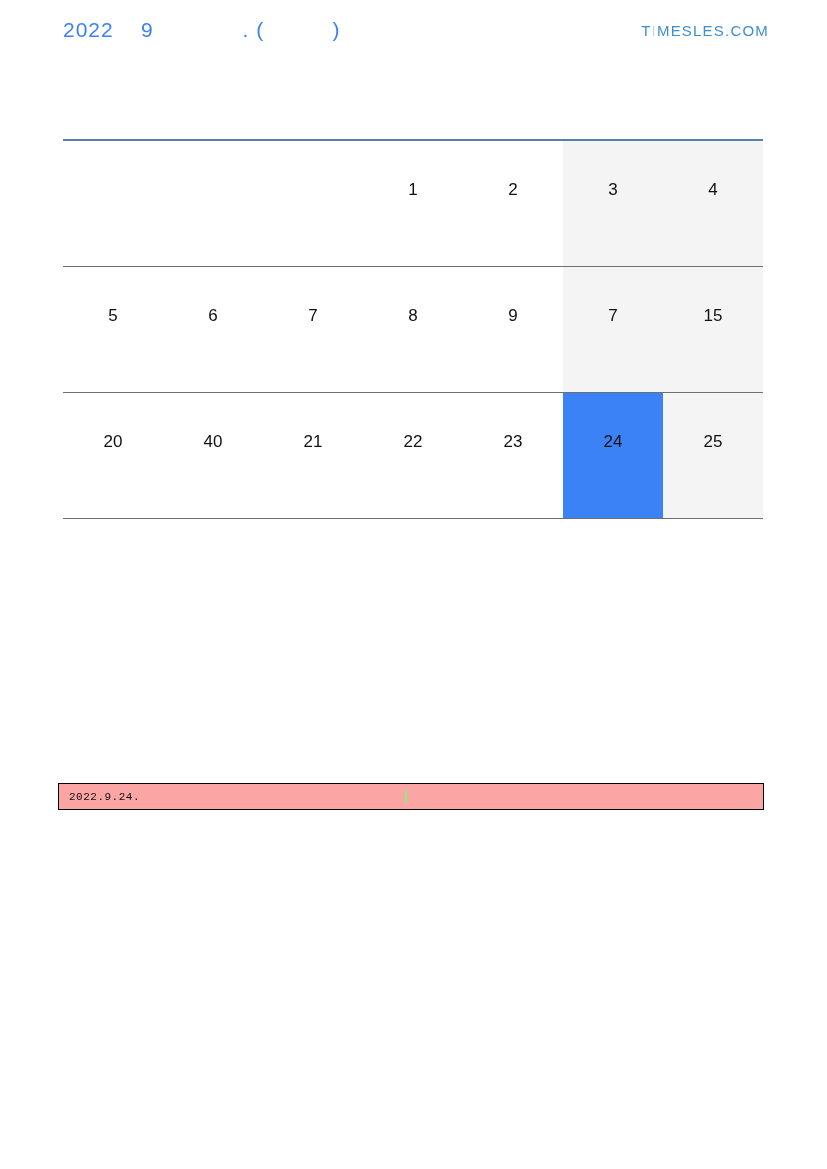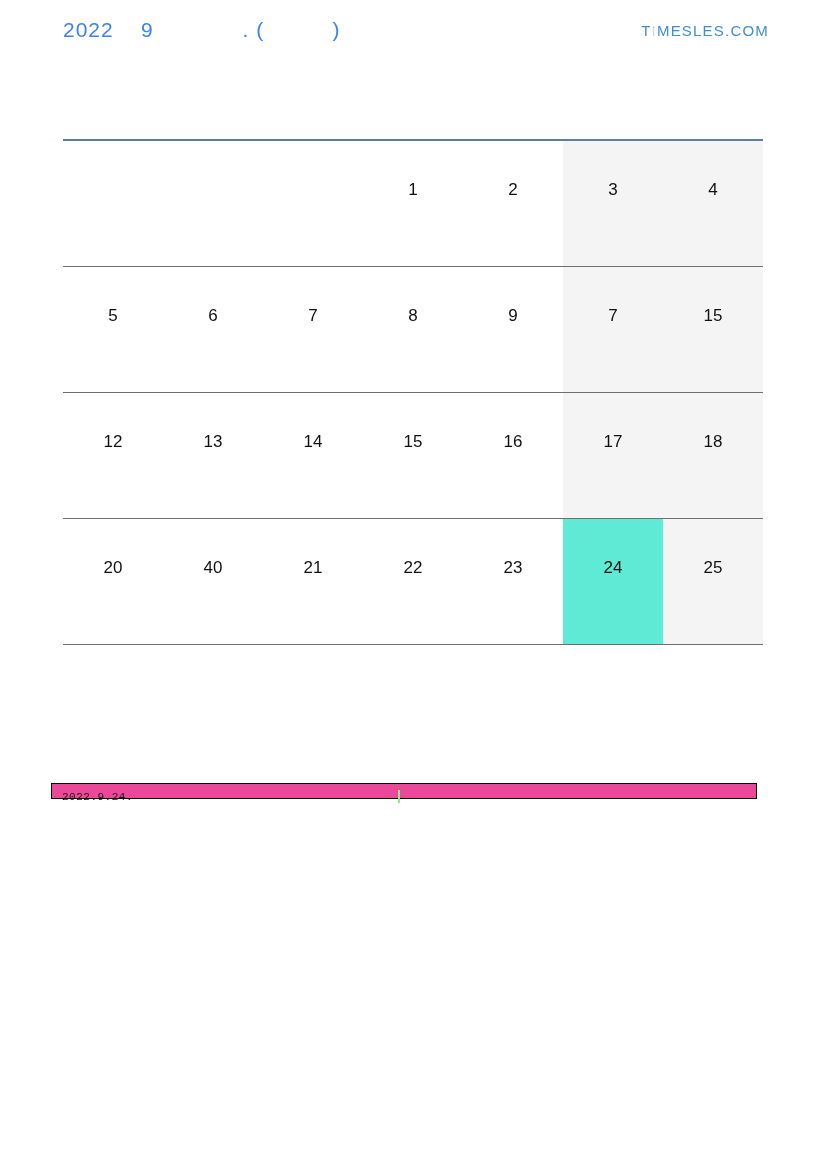--- a/index.html
+++ b/index.html
@@ -81,43 +81,43 @@
     color: #111111;
     line-height: 1;
   }
   td.weekend {
     background: #f4f4f4;
   }
   td.empty {
     border-bottom: 1px solid #6f6f6f;
   }
   td.selected {
-    background: #5eead4;
+    background: #3b82f6;
   }
   td.selected .daynum {
     color: #111111;
   }
   td.nobg {
     background: transparent;
   }
 
   
   tr.last-row td.empty {
     border-bottom: 1px solid #6f6f6f;
   }
 
   
   .notebox {
     position: absolute;
-    left: 51px;
+    left: 58px;
     top: 783px;
     width: 706px;
-    height: 16px;
+    height: 27px;
     border: 1px solid #000000;
-    background: #ec4899;
+    background: #fca5a5;
     box-sizing: border-box;
   }
   .notebox .note-text {
     position: absolute;
     left: 10px;
     top: 7px;
     font-family: "Liberation Mono", monospace;
     font-size: 11px;
     letter-spacing: 0.5px;
     color: #111111;
@@ -185,43 +185,20 @@
           </td>
         <td class="weekend">
             <span class="daynum">7</span>
           </td>
         <td class="weekend">
             <span class="daynum">15</span>
           </td>
       </tr>
       <tr>
         <td>
-            <span class="daynum">12</span>
-          </td>
-        <td>
-            <span class="daynum">13</span>
-          </td>
-        <td>
-            <span class="daynum">14</span>
-          </td>
-        <td>
-            <span class="daynum">15</span>
-          </td>
-        <td>
-            <span class="daynum">16</span>
-          </td>
-        <td class="weekend">
-            <span class="daynum">17</span>
-          </td>
-        <td class="weekend">
-            <span class="daynum">18</span>
-          </td>
-      </tr>
-      <tr>
-        <td>
             <span class="daynum">20</span>
           </td>
         <td>
             <span class="daynum">40</span>
           </td>
         <td>
             <span class="daynum">21</span>
           </td>
         <td>
             <span class="daynum">22</span>

